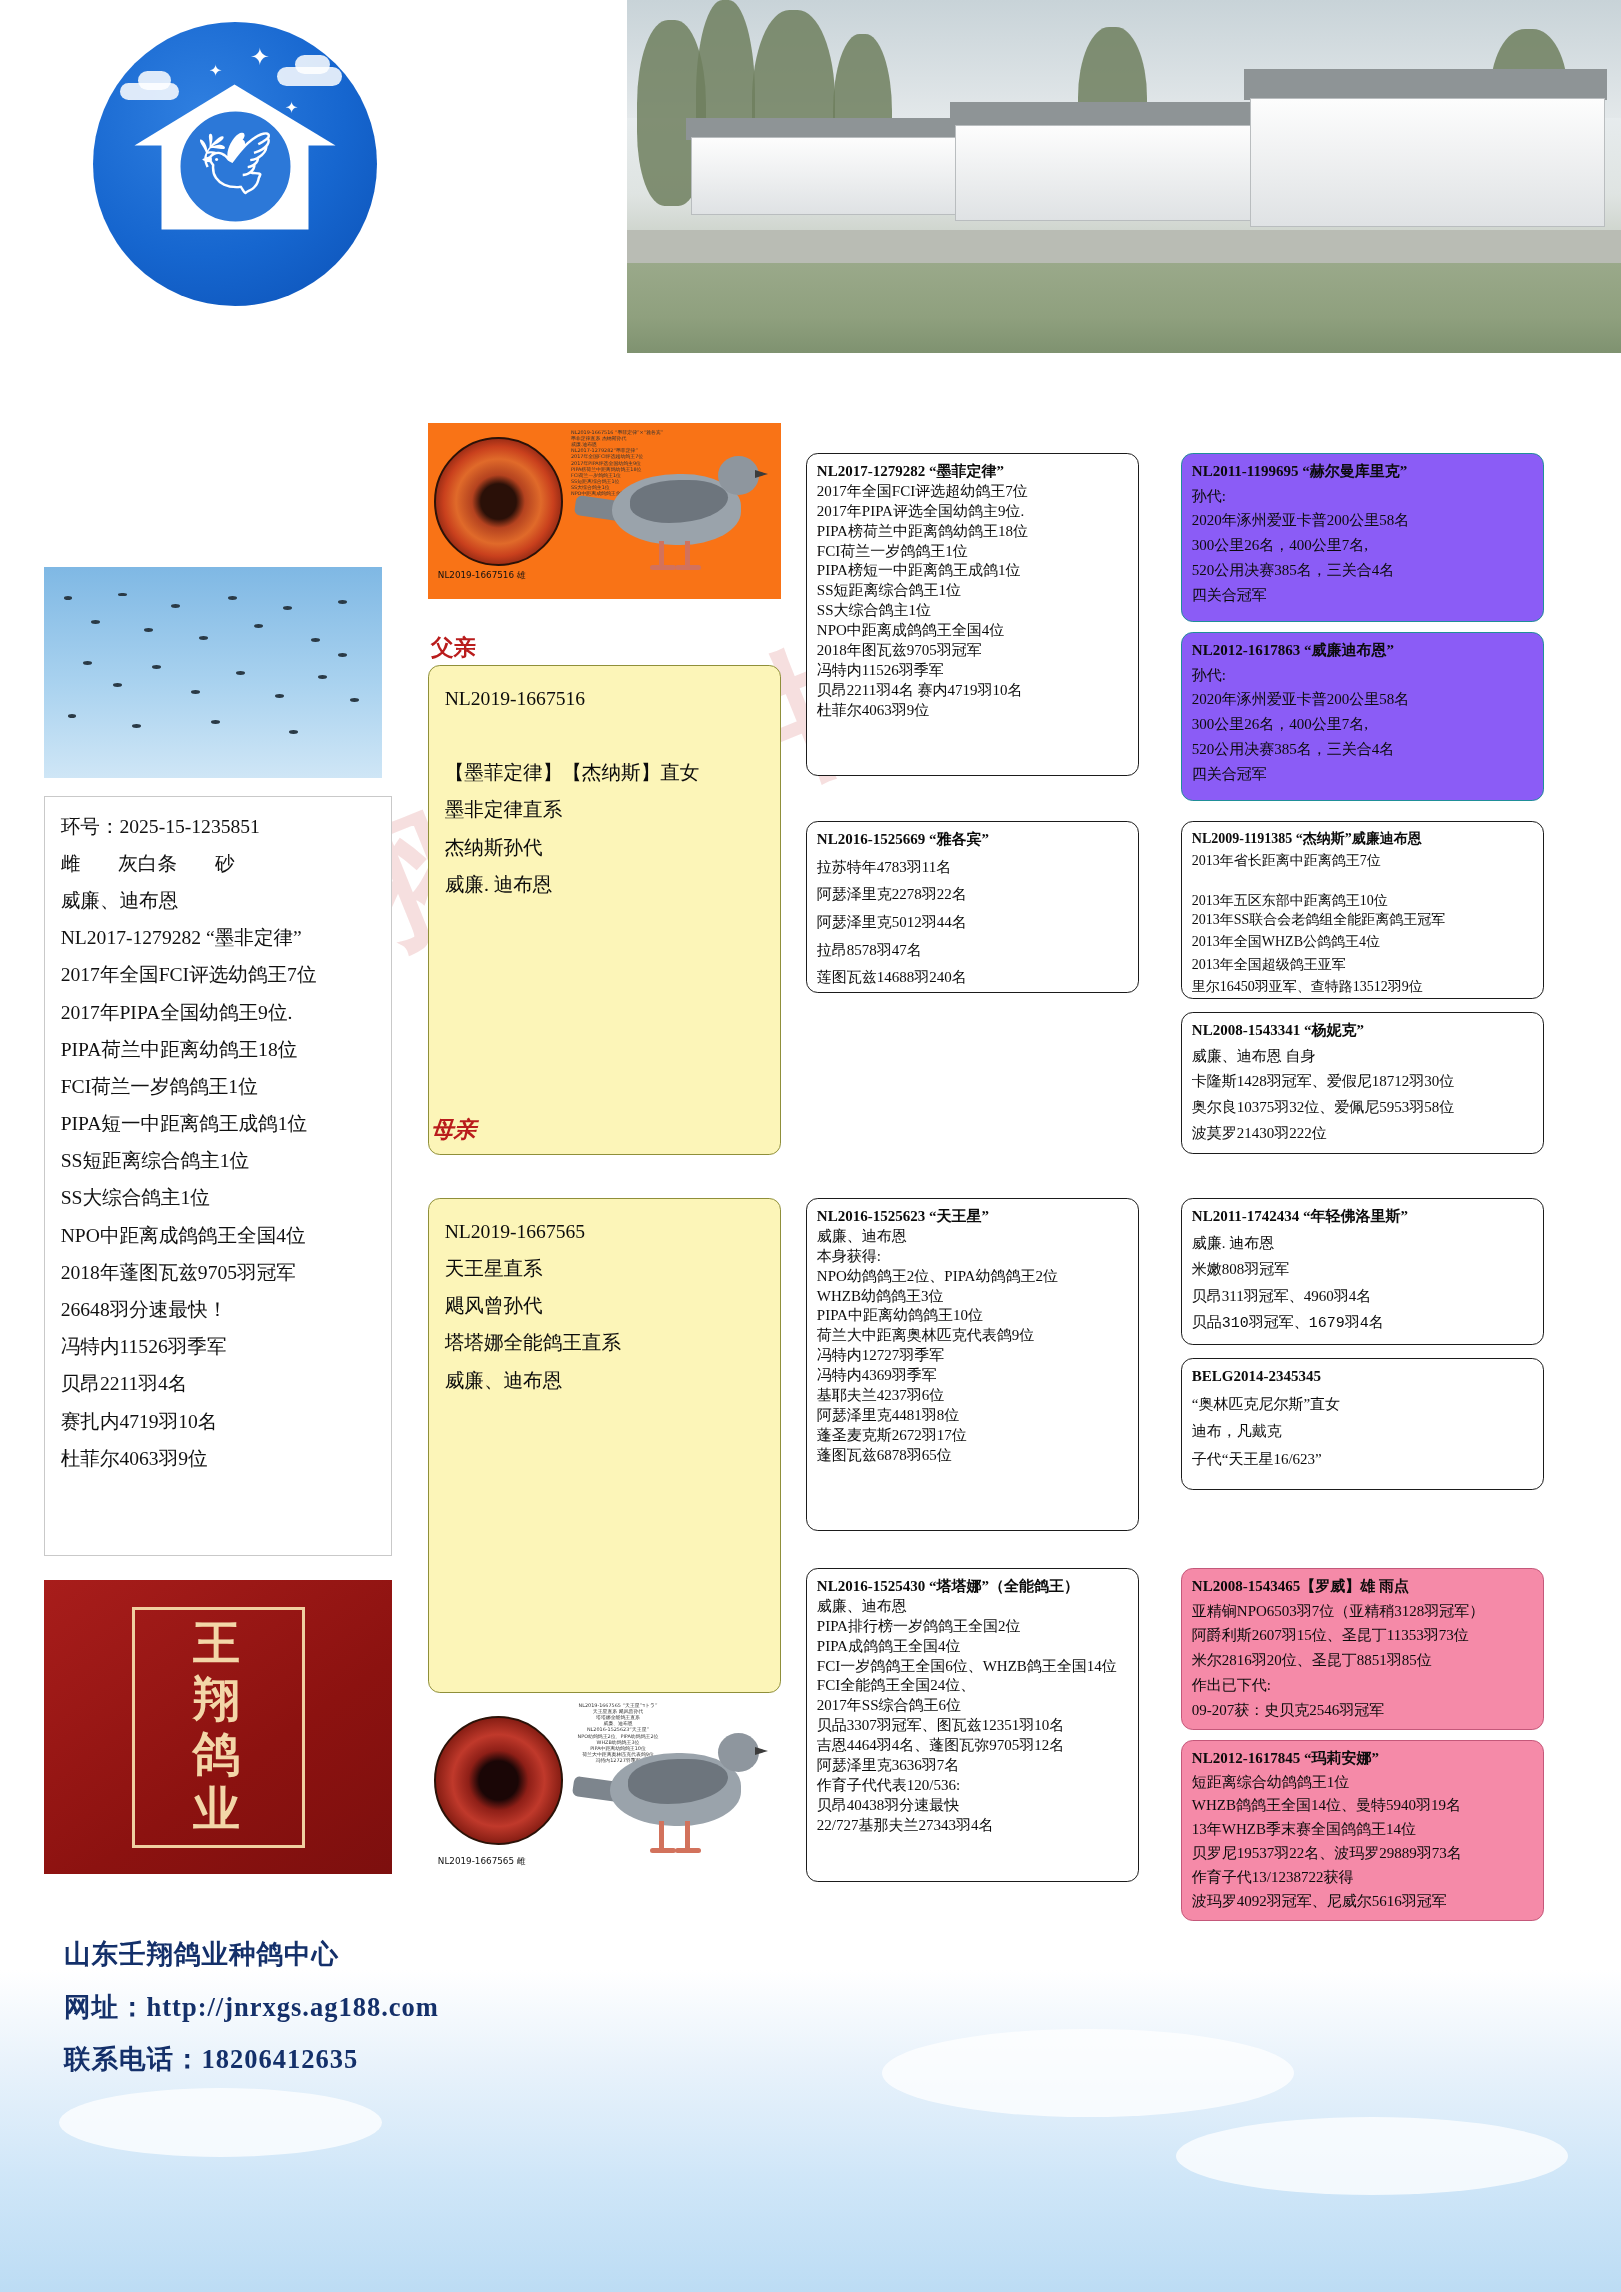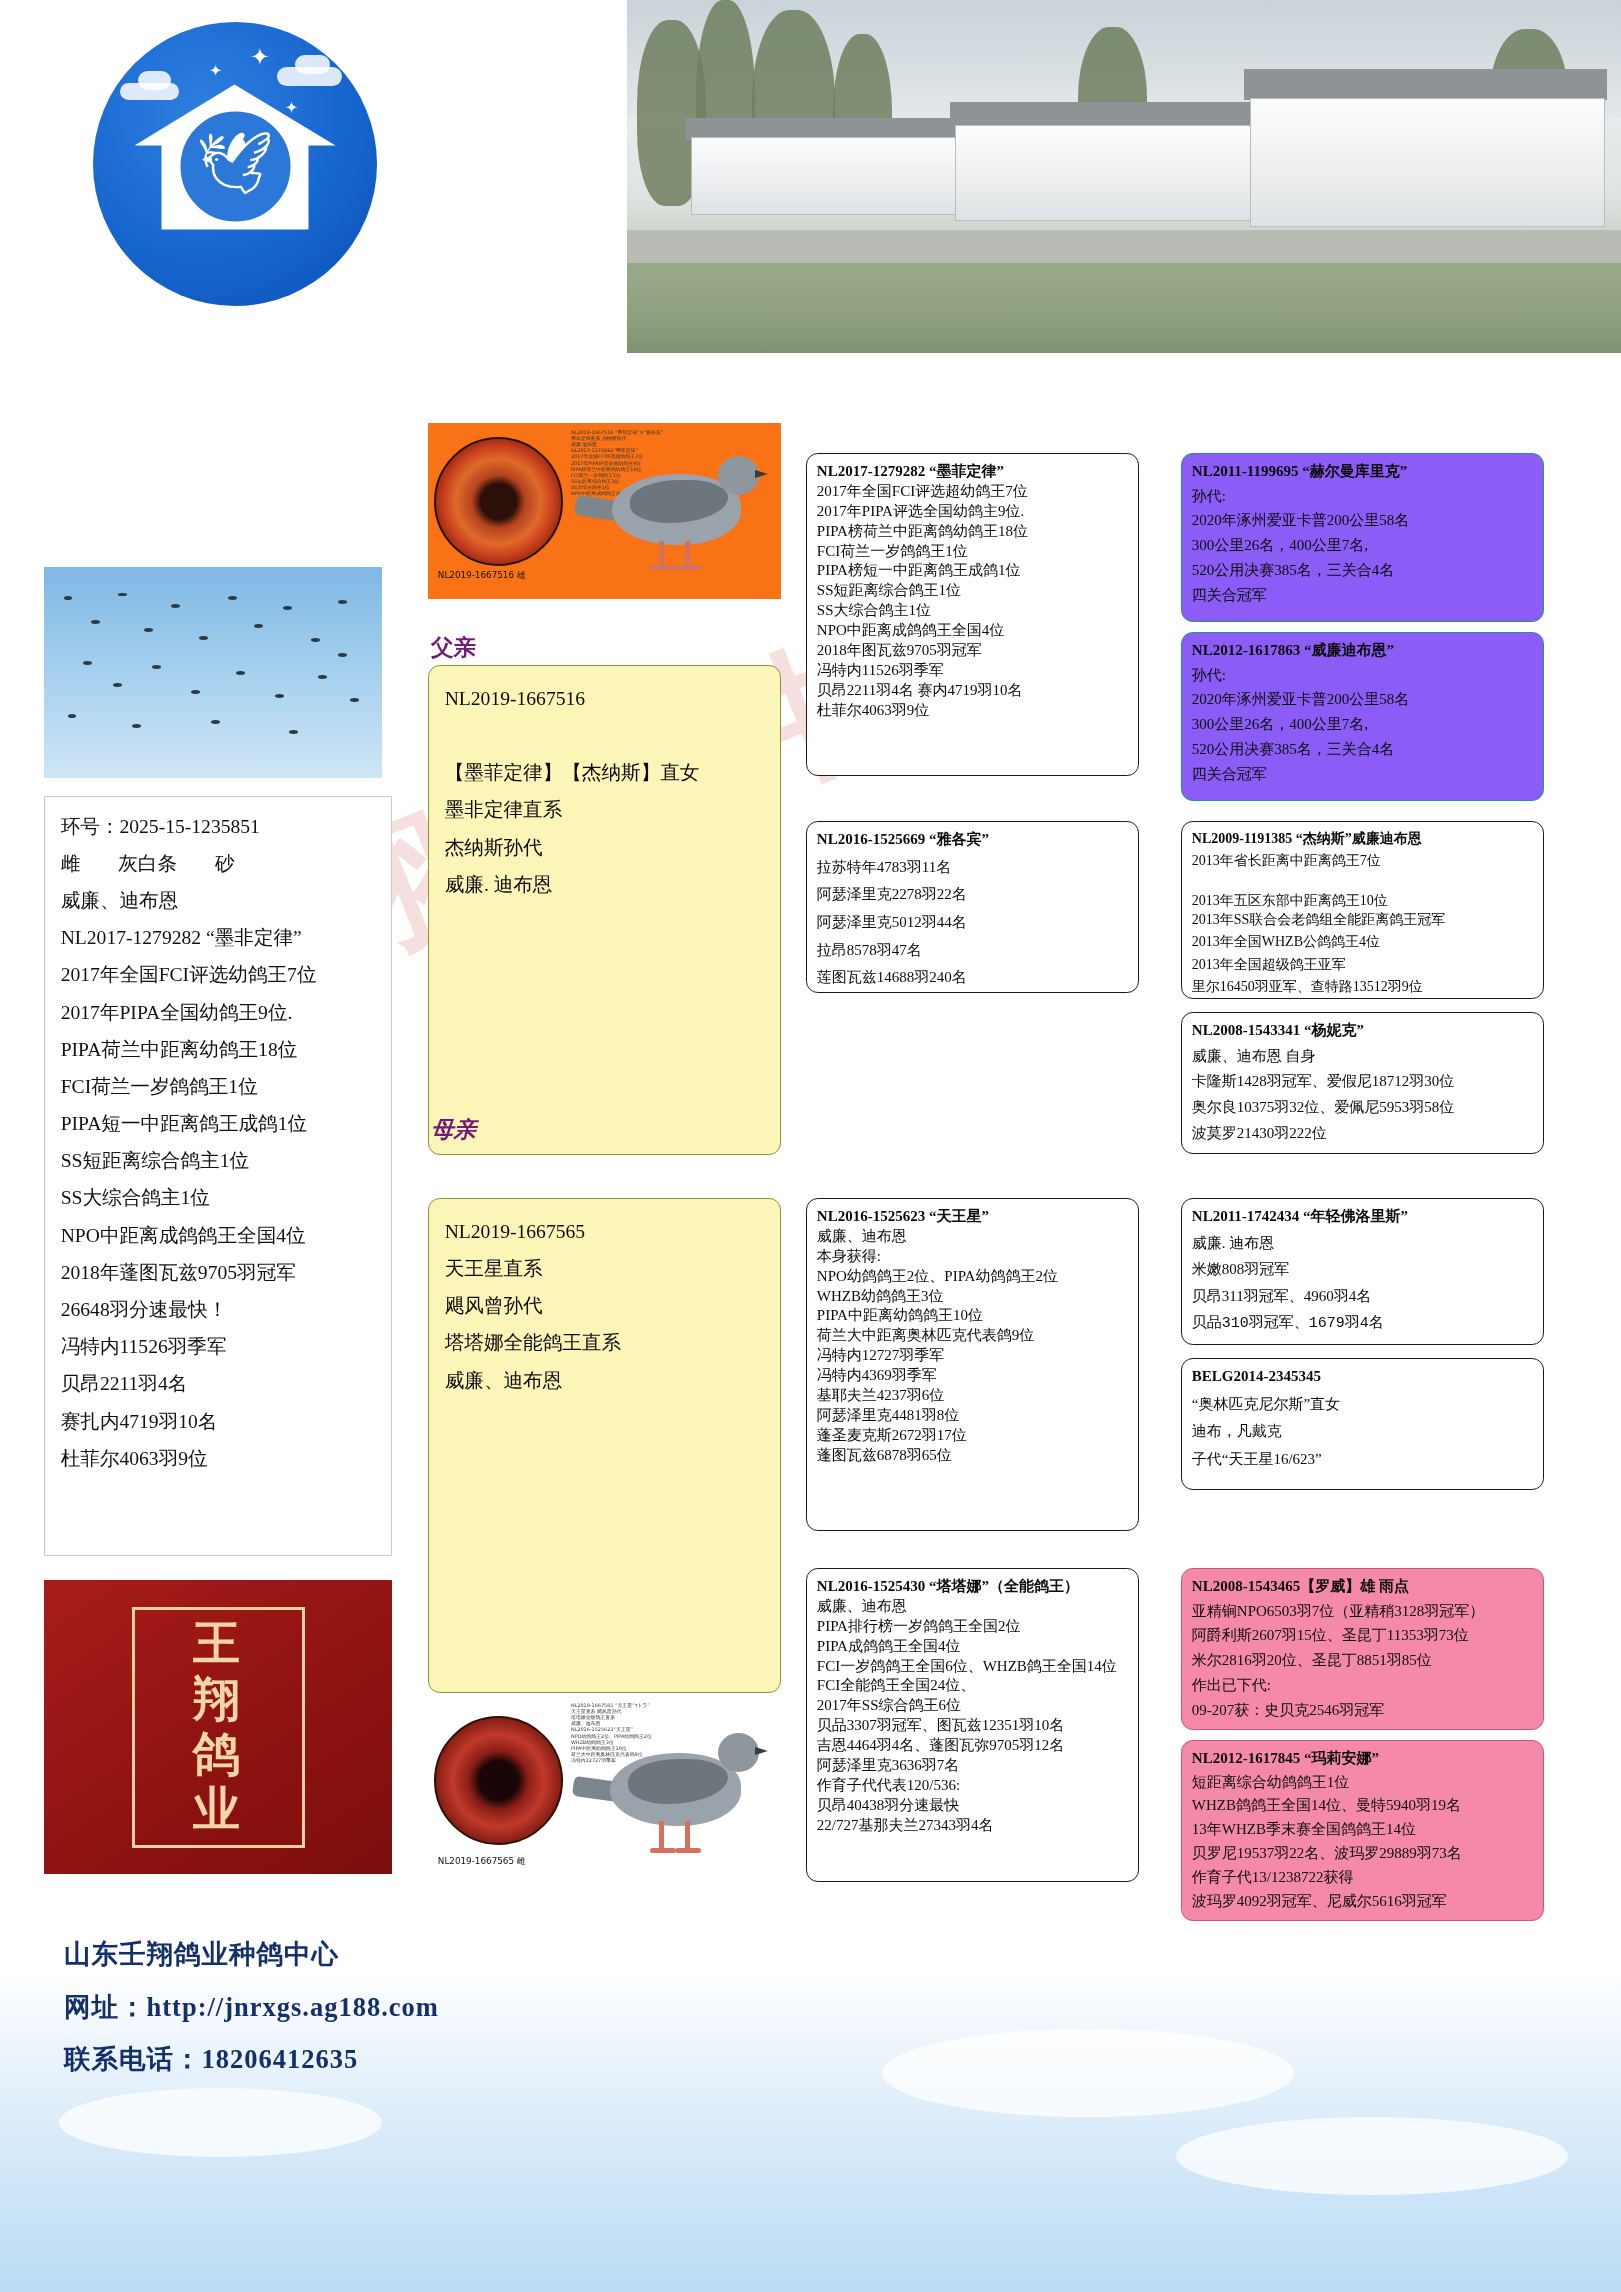--- a/index.html
+++ b/index.html
@@ -96,27 +96,27 @@
     border:1px solid #1b1b1b;border-radius:11.8px;background:#ffffff;
     padding:7.8px 9.8px;font-size:15px;line-height:1.33;color:#0b0b0b;
     font-family:"Liberation Serif","DejaVu Serif",serif;
   }
   .card div{white-space:nowrap;}
   .card.yellow{background:#fcf5b8;border-color:#8f8f3a;}
   .card.teal{background:#8b5cf6;border-color:#1f8f98;}
   .card.pink{background:#f58aa8;border-color:#c4587a;}
   .card .title{font-weight:bold;}
   .pc-label{
-    position:absolute;font-size:22.5px;font-weight:bold;color:#701a75;
+    position:absolute;font-size:22.5px;font-weight:bold;color:#b91c1c;
   }
   .photo-top{
     position:absolute;left:428px;top:423px;width:353px;height:176px;background:#f97316;overflow:hidden;
   }
   .photo-bot{
-    position:absolute;left:428px;top:1696px;width:353px;height:186px;background:#fff;overflow:hidden;
+    position:absolute;left:428px;top:1696px;width:353px;height:186px;background:#fff;overflow:hidden;text-align:center;
   }
   .eye{
     position:absolute;width:125px;height:125px;border-radius:50%;
     background:radial-gradient(circle at 50% 50%,#2a1008 0%,#2a1008 20%,#b4421f 30%,#e06a2a 48%,#c9401d 62%,#7d2010 78%,#3a1208 100%);
     border:2.9px solid #2b1208;
   }
   .eye.dark{
     background:radial-gradient(circle at 50% 50%,#1a0606 0%,#1a0606 22%,#8e1f17 34%,#c0392b 52%,#8a1f15 70%,#3a0d08 100%);
   }
   .eye-caption{position:absolute;font-size:8.8px;color:#111;font-family:"DejaVu Sans",sans-serif;}

